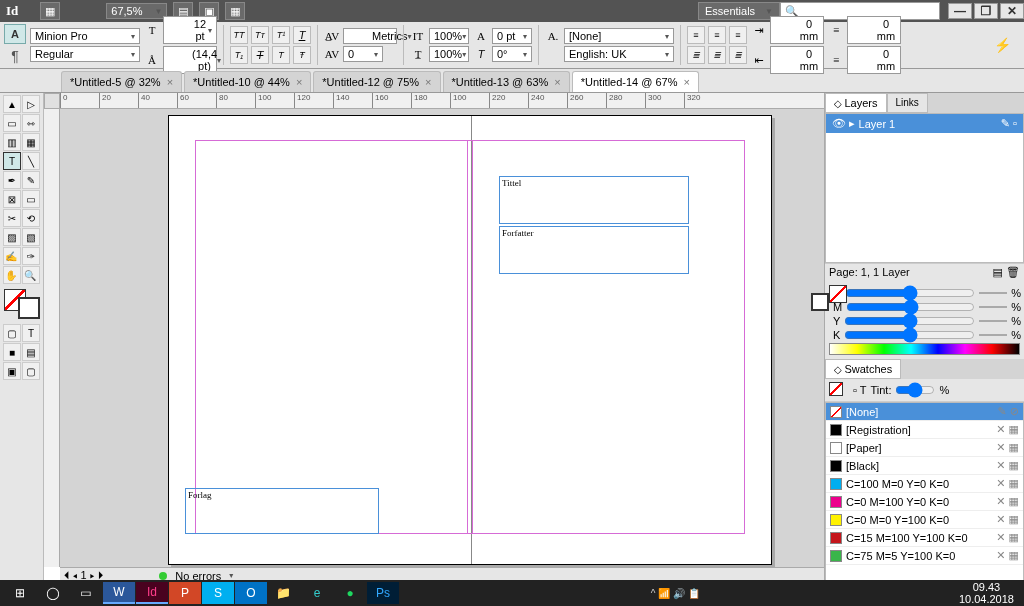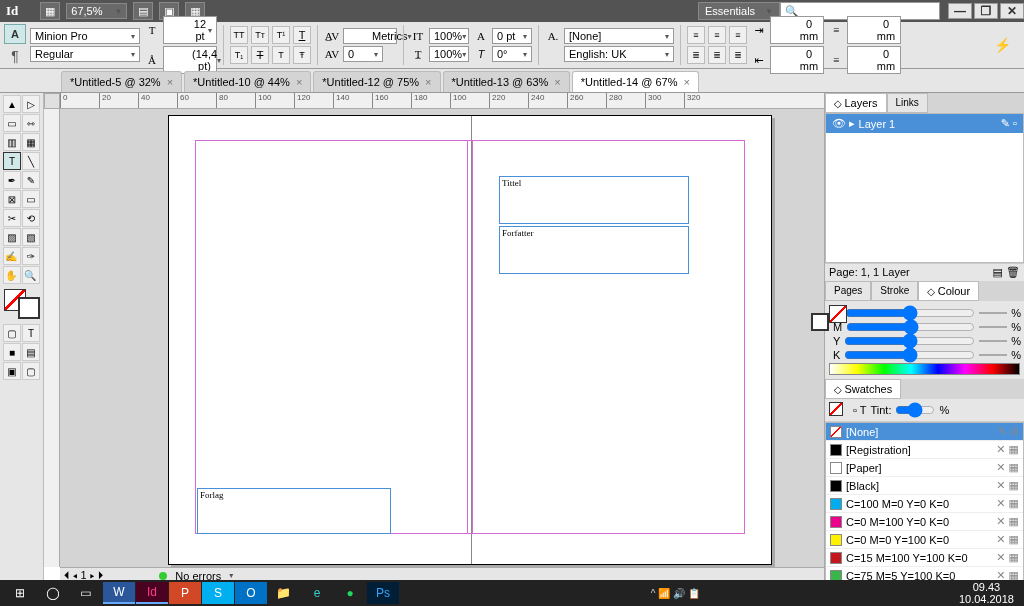--- a/index.html
+++ b/index.html
@@ -5,40 +5,40 @@
 * { box-sizing: border-box; margin: 0; padding: 0; font-family: "Segoe UI", Tahoma, sans-serif; font-size: 11px; user-select: none; }
 body { background: #d4d4d4; width: 1024px; height: 606px; overflow: hidden; position: relative; }
 
 
 .titlebar { height: 22px; background: #535353; display: flex; align-items: center; color: #fff; padding-left: 6px; }
 .id-logo { font-weight: bold; font-size: 13px; font-family: Georgia, serif; margin-right: 10px; }
 .menu { display: flex; gap: 2px; }
 .menu span { padding: 3px 7px; cursor: default; }
 .title-icons { display: flex; align-items: center; gap: 6px; margin-left: 12px; }
 .title-icons .icon-btn { width: 20px; height: 18px; background: #6a6a6a; display: flex; align-items: center; justify-content: center; border: 1px solid #888; }
-.zoom-box { background: #696969; border: 1px solid #888; padding: 1px 4px; color: #fff; display: flex; align-items: center; gap: 12px; }
+.zoom-box { background: #696969; border: 1px solid #888; padding: 1px 4px; color: #fff; display: flex; align-items: center; gap: 12px; margin-left: 40px; }
 .title-spacer { flex: 1; }
 .workspace { background: #6a6a6a; padding: 2px 6px; border: 1px solid #888; display:flex; align-items:center; gap:10px; }
 .search-box { width: 160px; height: 18px; background: #fff; border: 1px solid #999; display:flex; align-items:center; padding-left:4px; color:#888; }
 .win-ctrl { display: flex; margin-left: 6px; }
 .win-ctrl div { width: 24px; height: 16px; background: #e6e6e6; border: 1px solid #999; display:flex; align-items:center; justify-content:center; margin-left:2px; color:#333; font-weight:bold; font-size:12px; }
 
 
 .control-bar { height: 47px; background: #e6e6e6; border-bottom: 1px solid #999; display: flex; align-items: center; padding: 2px 4px; gap: 4px; }
 .ctrl-col { display: flex; flex-direction: column; gap: 2px; }
 .ctrl-row { display: flex; align-items: center; gap: 3px; }
 .combo { background: #fff; border: 1px solid #999; padding: 1px 4px; display: flex; align-items: center; justify-content: space-between; text-align: center; }
 .combo.small { width: 54px; padding-left: 28px; }
 .combo.xs { width: 40px; }
 .combo.font { width: 110px; }
 .t-icon { width: 16px; height: 16px; display: flex; align-items: center; justify-content: center; font-family: Georgia, serif; }
 .sep { width: 1px; height: 40px; background: #bbb; margin: 0 2px; }
 .sel-a { width: 22px; height: 20px; border: 1px solid #7aa; background: #d0e8e8; display:flex; align-items:center; justify-content:center; font-weight:bold; color:#333; }
 .para { width: 22px; height: 20px; display:flex; align-items:center; justify-content:center; color:#555; font-size:14px; }
-.mini-btn { width: 18px; height: 18px; border: 1px solid #bbb; display:flex; align-items:center; justify-content:center; background:#f0f0f0; font-size:9px; }
+.mini-btn { width: 18px; height: 18px; border: 1px solid #bbb; display:flex; align-items:center; justify-content:center; background:#f0f0f0; font-size:9px;font-style:italic; }
 .arrow { font-size: 8px; color:#555; }
 .bolt { margin-left: auto; padding: 0 8px; font-size: 14px; color: #666; }
 
 
 .tabs { height: 24px; background: #e6e6e6; display: flex; align-items: flex-end; padding-left: 61px; border-bottom: 1px solid #999; }
 .tab { padding: 4px 8px; border: 1px solid #bbb; border-bottom: none; background: #d4d4d4; margin-right: 2px; display:flex; gap:6px; align-items:center; border-radius: 3px 3px 0 0; }
 .tab.active { background: #fff; }
 .tab .x { color:#777; cursor:pointer; }
 
 
@@ -61,21 +61,21 @@
 .spread { position:absolute; top:6px; left:108px; width:604px; height:450px; background:#fff; border:1px solid #000; box-shadow: 3px 3px 0 rgba(0,0,0,.2); }
 .margin-box { position:absolute; border:1px solid #d66bd6; }
 .margin-left { left:26px; top:24px; width:278px; height:394px; }
 .margin-right { right:26px; top:24px; width:278px; height:394px; }
 .spine { position:absolute; top:0; bottom:0; left:302px; width:1px; background:#888; }
 .frame { position:absolute; border:1px solid #4a90d9; }
 .frame-label { font-size: 9px; padding: 1px 2px; color:#000; font-family: Georgia, serif; }
 .f1 { left:26px; top:54px; width:188px; height:224px; }
 .f2 { left:330px; top:60px; width:190px; height:48px; }
 .f3 { left:330px; top:110px; width:190px; height:48px; }
-.f4 { left:28px; top:372px; width:194px; height:46px; }
+.f4 { left:16px; top:372px; width:194px; height:46px; }
 .status-bar { position:absolute; bottom:0; left:16px; right:0; height:16px; background:#e6e6e6; border-top:1px solid #aaa; display:flex; align-items:center; padding:0 4px; gap:8px; font-size:10px; }
 .green-dot { width:8px; height:8px; background:#3c3; border-radius:50%; }
 
 
 .panels { width: 200px; background: #e6e6e6; border-left: 1px solid #aaa; display:flex; flex-direction:column; }
 .panel-tabs { display:flex; background:#d4d4d4; }
 .panel-tab { padding: 3px 8px; border: 1px solid #bbb; background:#e6e6e6; font-size:10px; }
 .panel-tab.active { background:#fff; }
 .layers-body { flex:0 0 150px; background:#fff; border:1px solid #bbb; }
 .layer-row { background:#4a90d9; color:#fff; padding:3px 6px; display:flex; align-items:center; gap:4px; }
@@ -428,25 +428,20 @@
       <div class="panel-tab">Links</div>
     </div>
     <div class="layers-body">
       <div class="layer-row">👁 ▸ <span>Layer 1</span><span style="margin-left:auto">✎ ▫</span></div>
     </div>
     <div class="layer-foot">
         <span>Page: 1, 1 Layer</span>
         <span>▤ 🗑</span>
       </div>
 
-    <div class="panel-tabs">
-      <div class="panel-tab">Pages</div>
-      <div class="panel-tab">Stroke</div>
-      <div class="panel-tab active">◇ <span>Colour</span></div>
-    </div>
     <div class="colour-body">
       <div style="display:flex; gap:4px;">
         <div style="width:26px; height:26px; position:relative;">
             <div class="swatch-fill" style="width:18px;height:18px;"></div>
             <div class="swatch-stroke" style="width:18px;height:18px;"></div>
           </div>
         <div style="flex:1">
           <div class="cmyk-row">
               <span>C</span>
               <input type="range" value="50" style="">

